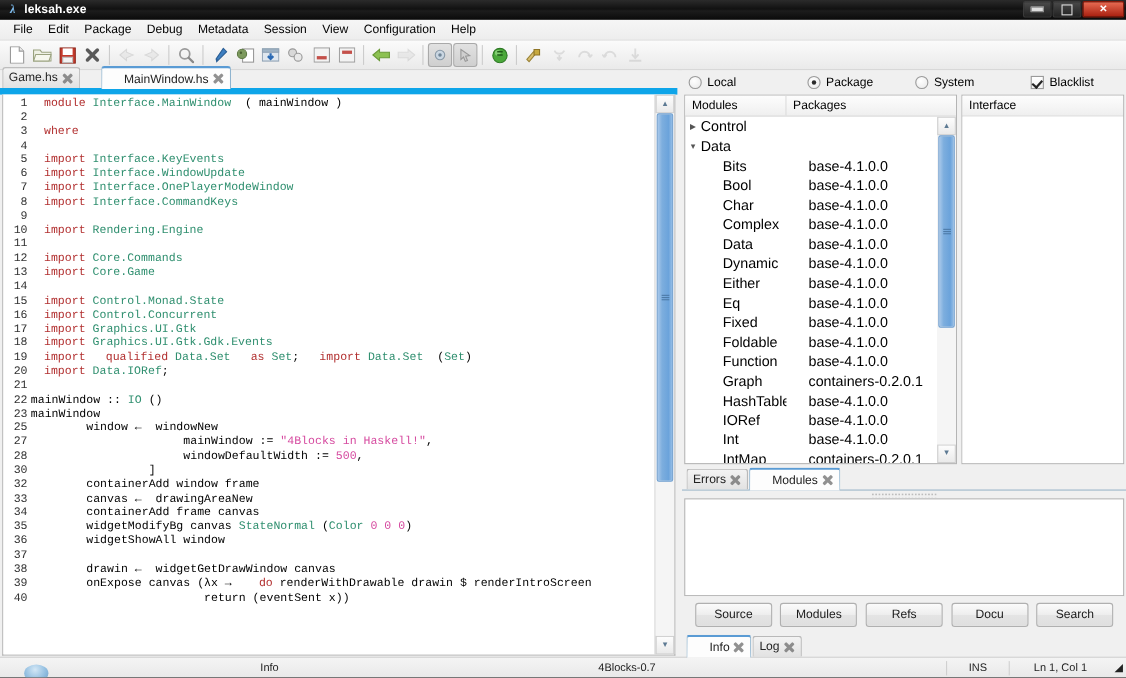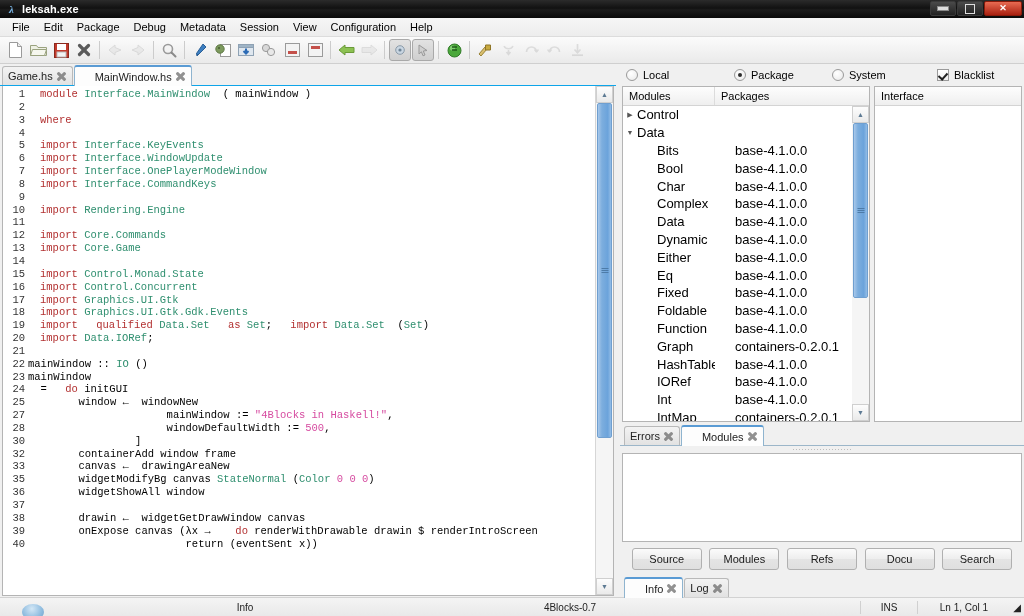--- a/index.html
+++ b/index.html
@@ -149,23 +149,24 @@
     background: #f0f0f0;
     box-sizing: border-box;
   }
 
   
   .tabstrip {
     height: 22px;
     display: flex;
     align-items: flex-end;
     background: #f0f0f0;
-    border-bottom: 1px solid #0ea5e9;
+    border-bottom: 6px solid #0ea5e9;
     padding-left: 2px;
     box-sizing: border-box;
+    gap: 18px;
   }
   .tab {
     display: flex;
     align-items: center;
     gap: 3px;
     height: 19px;
     padding: 0 5px;
     font-size: 11px;
     background: linear-gradient(to bottom,#f3f3f3,#e2e2e2);
     border: 1px solid #b9b9b9;
@@ -725,27 +726,27 @@
             <div class="cline"><span class="gutter">14</span><span class="ctext"></span></div>
             <div class="cline"><span class="gutter">15</span><span class="ctext"><span class="kw">import</span><span class="op"> </span><span class="mod">Control.Monad.State</span></span></div>
             <div class="cline"><span class="gutter">16</span><span class="ctext"><span class="kw">import</span><span class="op"> </span><span class="mod">Control.Concurrent</span></span></div>
             <div class="cline"><span class="gutter">17</span><span class="ctext"><span class="kw">import</span><span class="op"> </span><span class="mod">Graphics.UI.Gtk</span></span></div>
             <div class="cline"><span class="gutter">18</span><span class="ctext"><span class="kw">import</span><span class="op"> </span><span class="mod">Graphics.UI.Gtk.Gdk.Events</span></span></div>
             <div class="cline"><span class="gutter">19</span><span class="ctext"><span class="kw">import</span><span class="op"> </span><span class="kw">qualified</span><span class="op"> </span><span class="mod">Data.Set</span><span class="op"> </span><span class="kw">as</span><span class="op"> </span><span class="mod">Set</span><span class="op">; </span><span class="kw">import</span><span class="op"> </span><span class="mod">Data.Set</span><span class="op">  (</span><span class="mod">Set</span><span class="op">)</span></span></div>
             <div class="cline"><span class="gutter">20</span><span class="ctext"><span class="kw">import</span><span class="op"> </span><span class="mod">Data.IORef</span><span class="op">;</span></span></div>
             <div class="cline"><span class="gutter">21</span><span class="ctext"></span></div>
             <div class="cline"><span class="gutter">22</span><span class="ctext"><span class="op">mainWindow </span><span class="op">::</span><span class="op"> </span><span class="mod">IO</span><span class="op"> ()</span></span></div>
             <div class="cline"><span class="gutter">23</span><span class="ctext"><span class="op">mainWindow</span></span></div>
-            <div class="cline"><span class="gutter">24</span><span class="ctext"><span class="op">  = </span><span class="kw">do</span><span class="op"> initGUI</span></span></div>
             <div class="cline"><span class="gutter">25</span><span class="ctext"><span class="op">        window ←  windowNew</span></span></div>
             <div class="cline"><span class="gutter">27</span><span class="ctext"><span class="op">                      mainWindow := </span><span class="str">"4Blocks in Haskell!"</span><span class="op">,</span></span></div>
             <div class="cline"><span class="gutter">28</span><span class="ctext"><span class="op">                      windowDefaultWidth := </span><span class="num">500</span><span class="op">,</span></span></div>
             <div class="cline"><span class="gutter">30</span><span class="ctext"><span class="op">                 ]</span></span></div>
             <div class="cline"><span class="gutter">32</span><span class="ctext"><span class="op">        containerAdd window frame</span></span></div>
             <div class="cline"><span class="gutter">33</span><span class="ctext"><span class="op">        canvas ←  drawingAreaNew</span></span></div>
+            <div class="cline"><span class="gutter">34</span><span class="ctext"><span class="op">        containerAdd frame canvas</span></span></div>
             <div class="cline"><span class="gutter">35</span><span class="ctext"><span class="op">        widgetModifyBg canvas </span><span class="mod">StateNormal</span><span class="op"> (</span><span class="mod">Color</span><span class="op"> </span><span class="num">0</span><span class="op"> </span><span class="num">0</span><span class="op"> </span><span class="num">0</span><span class="op">)</span></span></div>
             <div class="cline"><span class="gutter">36</span><span class="ctext"><span class="op">        widgetShowAll window</span></span></div>
             <div class="cline"><span class="gutter">37</span><span class="ctext"></span></div>
             <div class="cline"><span class="gutter">38</span><span class="ctext"><span class="op">        drawin ←  widgetGetDrawWindow canvas</span></span></div>
             <div class="cline"><span class="gutter">39</span><span class="ctext"><span class="op">        onExpose canvas (λx →  </span><span class="kw">do</span><span class="op"> renderWithDrawable drawin $ renderIntroScreen</span></span></div>
             <div class="cline"><span class="gutter">40</span><span class="ctext"><span class="op">                         return (eventSent x))</span></span></div>
           </div>
         <div class="vscroll">
           <div class="sb-arrow">▲</div>
           <div class="sb-track">

